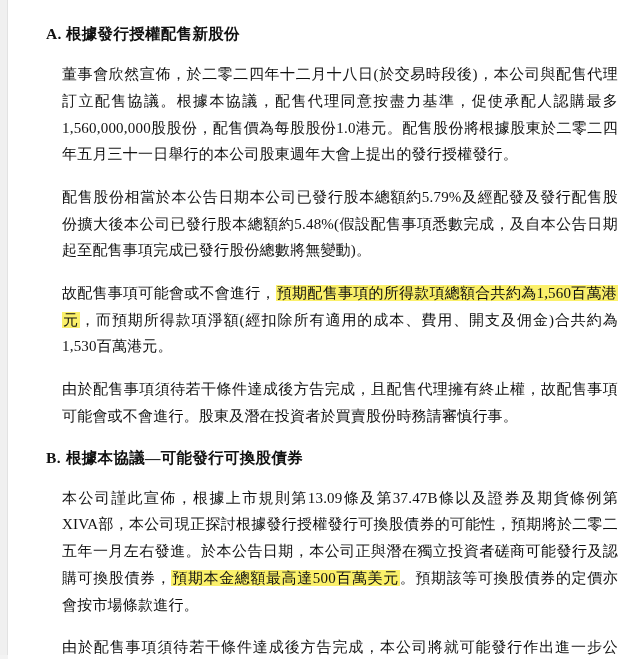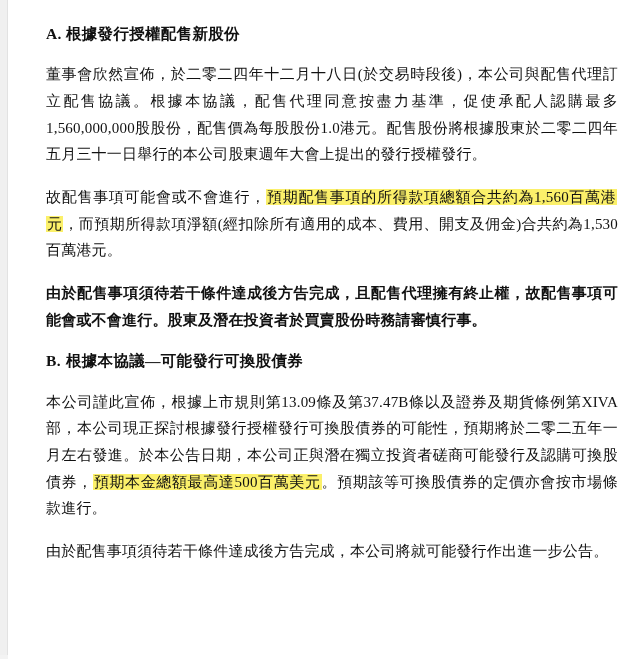--- a/index.html
+++ b/index.html
@@ -50,42 +50,43 @@
     line-height: 1.5;
     letter-spacing: 0.3px;
   }
   h2.section-head .idx {
     display: inline-block;
     min-width: 20px;
   }
   p.para {
     font-size: 15px;
     line-height: 1.78;
-    margin: 0 0 16px 0;
+    margin: 0 0 16px 16px;
     text-align: justify;
     letter-spacing: 0.2px;
   }
   p.para.bold {
-    font-weight: bold;
+    font-weight: normal;
   }
   .hl {
     background: #fbf06a;
     padding: 0 1px;
     box-decoration-break: clone;
     -webkit-box-decoration-break: clone;
   }
 </style>
 </head>
 <body>
 
 <div class="edge-left"></div>
 <div class="edge-right"></div>
 <div class="edge-bottom"></div>
 
 <div class="page" id="page-root">
     <h2 class="section-head"><span class="idx">A.</span><span>根據發行授權配售新股份</span></h2>
     <p class="para"><span>董事會欣然宣佈，於二零二四年十二月十八日(於交易時段後)，本公司與配售代理訂立配售協議。根據本協議，配售代理同意按盡力基準，促使承配人認購最多1,560,000,000股股份，配售價為每股股份1.0港元。配售股份將根據股東於二零二四年五月三十一日舉行的本公司股東週年大會上提出的發行授權發行。</span></p>
+    <p class="para"><span>配售股份相當於本公告日期本公司已發行股本總額約5.79%及經配發及發行配售股份擴大後本公司已發行股本總額約5.48%(假設配售事項悉數完成，及自本公告日期起至配售事項完成已發行股份總數將無變動)。</span></p>
     <p class="para"><span>故配售事項可能會或不會進行，</span><span class="hl">預期配售事項的所得款項總額合共約為1,560百萬港元</span><span>，而預期所得款項淨額(經扣除所有適用的成本、費用、開支及佣金)合共約為1,530百萬港元。</span></p>
     <p class="para bold"><span>由於配售事項須待若干條件達成後方告完成，且配售代理擁有終止權，故配售事項可能會或不會進行。股東及潛在投資者於買賣股份時務請審慎行事。</span></p>
     <h2 class="section-head"><span class="idx">B.</span><span>根據本協議—可能發行可換股債券</span></h2>
     <p class="para"><span>本公司謹此宣佈，根據上市規則第13.09條及第37.47B條以及證券及期貨條例第XIVA部，本公司現正探討根據發行授權發行可換股債券的可能性，預期將於二零二五年一月左右發進。於本公告日期，本公司正與潛在獨立投資者磋商可能發行及認購可換股債券，</span><span class="hl">預期本金總額最高達500百萬美元</span><span>。預期該等可換股債券的定價亦會按市場條款進行。</span></p>
     <p class="para"><span>由於配售事項須待若干條件達成後方告完成，本公司將就可能發行作出進一步公告。</span></p>
   </div>
 
 </body></html>

